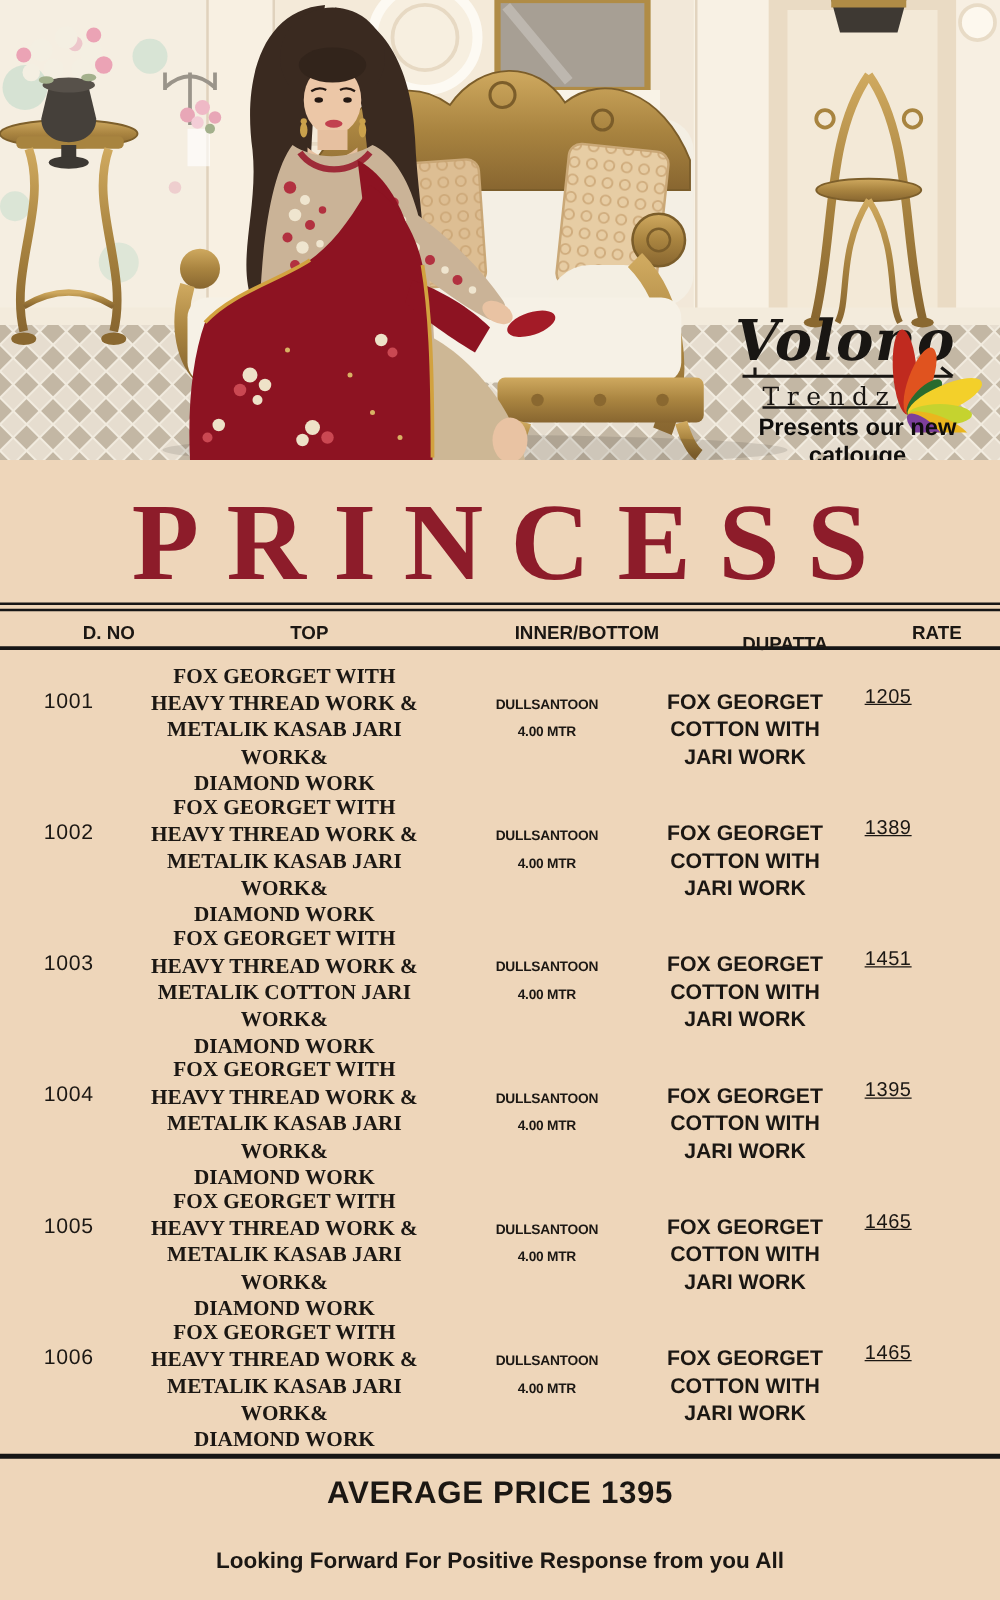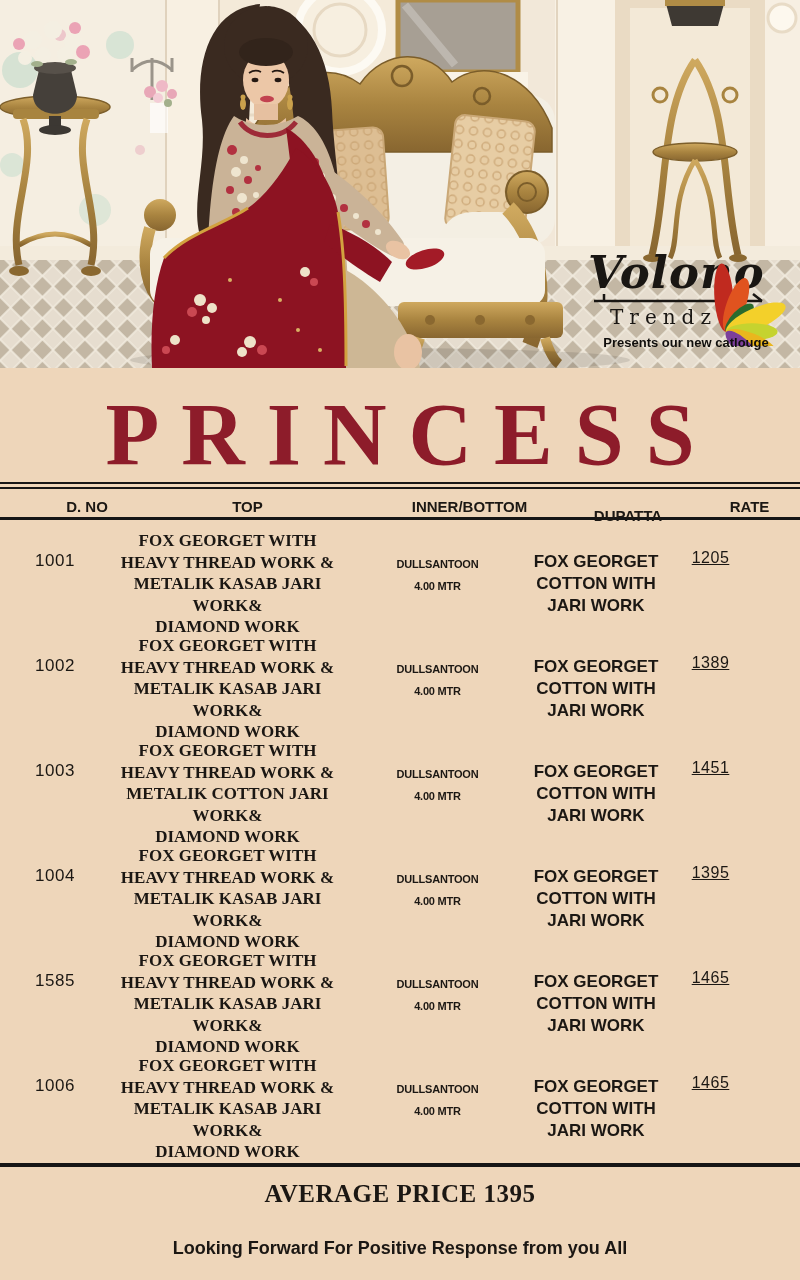--- a/index.html
+++ b/index.html
@@ -9,24 +9,24 @@
   
   .hero{position:relative;width:800px;height:368px;overflow:hidden;background:#f2e8d9;}
   .hero svg{display:block;}
 
   
   .logo{position:absolute;left:588px;top:250px;width:210px;z-index:5;text-align:left;}
   .logo-main{font-family:"DejaVu Serif",serif;font-style:italic;font-weight:bold;
              font-size:45px;line-height:46px;color:#191613;letter-spacing:1px;}
   .logo-flourish{margin:-4px 0 0 2px;}
   .logo-sub{display:block;font-family:"DejaVu Serif",serif;font-size:20px;line-height:22px;
-            letter-spacing:6px;color:#191613;padding-left:22px;}
+            letter-spacing:6px;color:#191613;padding-left:22px;text-decoration:underline;}
   .petals{position:absolute;right:-10px;top:-16px;}
   .presents{position:absolute;left:575px;top:332px;width:222px;z-index:5;text-align:center;
-            font-weight:bold;font-size:13px;line-height:22px;color:#0f0e0c;}
+            font-weight:bold;font-size:19px;line-height:22px;color:#0f0e0c;}
 
   
   .title{margin:20px 0 0;text-align:center;font-family:"Liberation Serif",serif;font-weight:bold;
          font-size:88px;line-height:94px;letter-spacing:22px;padding-left:22px;color:#8d1c2a;}
   .rule-a{height:3px;border-top:2px solid #161616;border-bottom:2px solid #161616;}
   .rule-b{height:3px;background:#161616;}
   .rule-c{height:4px;background:#161616;}
 
   .grid{display:grid;grid-template-columns:110px 235px 185px 150px 120px;}
   .thead{height:28px;align-items:center;font-weight:bold;font-size:15px;padding-left:32px;}
@@ -39,21 +39,21 @@
   .trow{height:105px;}
   .trow:last-child{height:auto;}
   .cell{text-align:center;}
   .cell span{display:block;}
   .dno{padding-top:21px;font-size:17px;letter-spacing:.5px;}
   .top{font-family:"Liberation Serif",serif;font-weight:bold;font-size:17px;line-height:21.5px;}
   .inner{padding-top:23px;font-weight:bold;font-size:11px;line-height:22px;letter-spacing:-0.2px;}
   .dup{padding-top:21px;padding-right:18px;font-weight:bold;font-size:17px;line-height:22px;}
   .rate{padding-top:19px;padding-right:59px;font-size:16px;letter-spacing:.5px;text-decoration:underline;}
 
-  .avg{margin-top:13px;text-align:center;font-weight:bold;font-size:25px;line-height:28px;letter-spacing:.5px;font-family:Liberation Serif, serif;}
+  .avg{margin-top:13px;text-align:center;font-weight:bold;font-size:25px;line-height:28px;letter-spacing:.5px;}
   .closing{margin-top:30px;text-align:center;font-weight:bold;font-size:18px;line-height:21px;}
 </style>
 </head>
 <body>
 
 <div class="page">
 
   <div class="hero">
     <svg width="800" height="368" viewBox="0 0 800 368">
       <defs>
@@ -385,21 +385,21 @@
       </div>
       <div class="cell dup">
         <span>FOX GEORGET</span>
         <span>COTTON WITH</span>
         <span>JARI WORK</span>
       </div>
       <div class="cell rate">1395</div>
     </div>
 
     <div class="grid trow">
-      <div class="cell dno">1585</div>
+      <div class="cell dno">1005</div>
       <div class="cell top">
         <span>FOX GEORGET WITH</span>
         <span>HEAVY THREAD WORK &amp;</span>
         <span>METALIK KASAB JARI WORK&amp;</span>
         <span>DIAMOND WORK</span>
       </div>
       <div class="cell inner">
         <span>DULLSANTOON</span>
         <span>4.00 MTR</span>
       </div>

